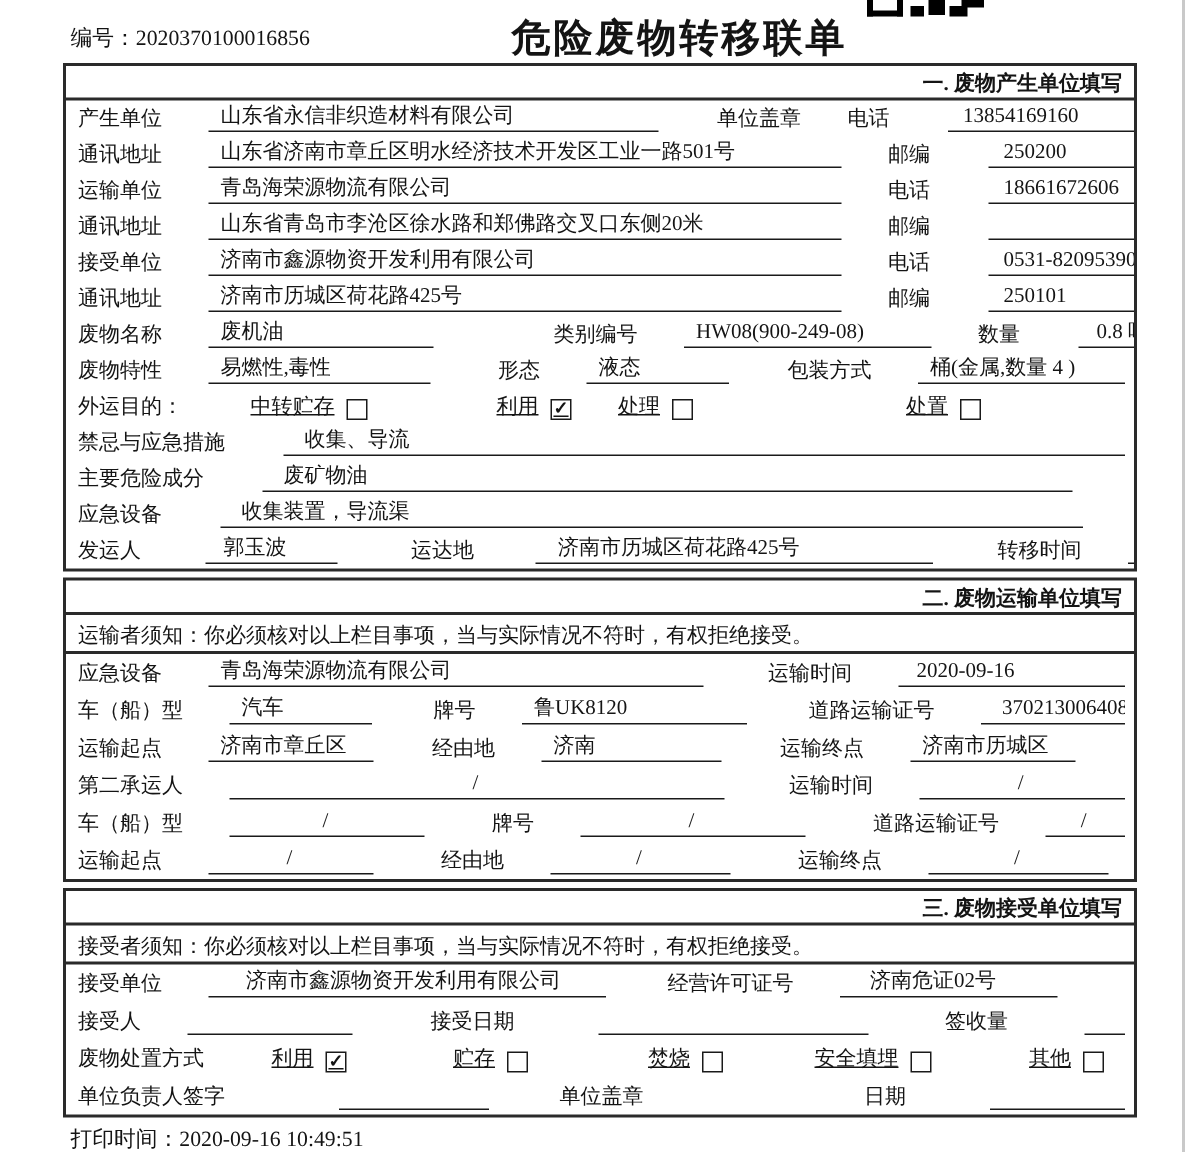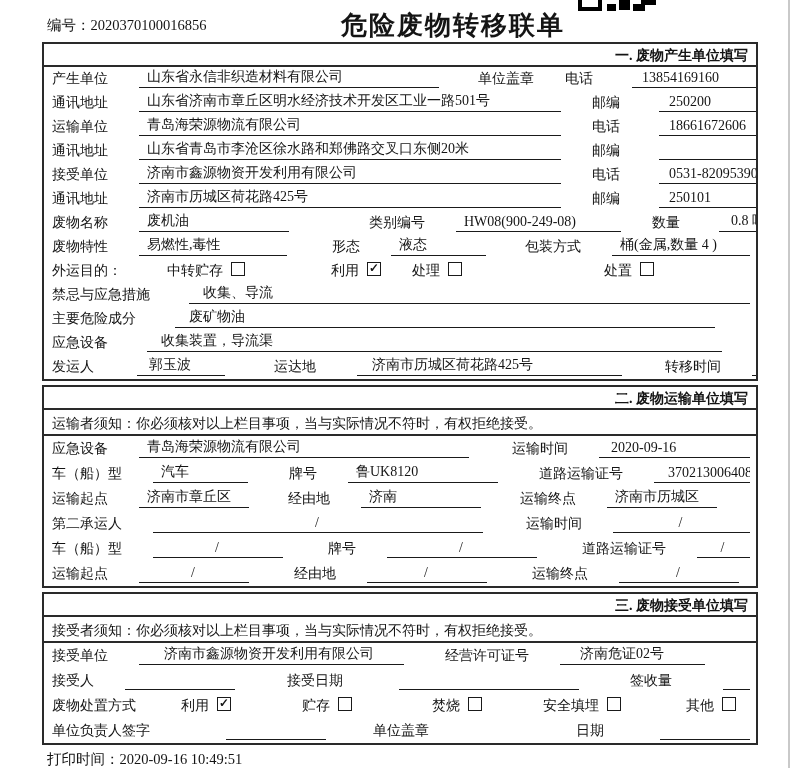--- a/index.html
+++ b/index.html
@@ -33,21 +33,21 @@
   .uv  { flex:none; border-bottom:1px solid #1a1a1a; white-space:nowrap; overflow:hidden;
          padding:0 2px 1px 8px; min-height:18px; }
   .fill { flex:1 1 auto; }
   .ctr { text-align:center; padding-left:0; }
   .ma { margin-left:auto; }
   .rlbl { padding-right:8px; }
   .ruv { width:176px; padding-left:10px; }
 
   .cb { display:inline-block; flex:none; width:14px; height:14px; border:1.5px solid #1a1a1a;
         margin-left:8px; font-size:12px; line-height:11px; text-align:center; font-weight:bold; }
-  .opt { display:flex; align-items:flex-start; white-space:nowrap; }.m8{margin-left:8px}.m10{margin-left:10px}.m12{margin-left:12px}
+  .opt { display:flex; align-items:flex-end; white-space:nowrap;text-decoration:underline; }.m8{margin-left:8px}.m10{margin-left:10px}.m12{margin-left:12px}
   .m14{margin-left:14px}.m16{margin-left:16px}.m18{margin-left:18px}.m20{margin-left:20px}
   .m21{margin-left:21px}.m25{margin-left:25px}.m30{margin-left:30px}.m34{margin-left:34px}
   .m40{margin-left:40px}.m45{margin-left:45px}.m49{margin-left:49px}.m55{margin-left:55px}
   .m70{}.m111{margin-left:111px}.m116{margin-left:116px}
   .mr28{margin-right:28px}.mr35{margin-right:35px}.mr45{margin-right:45px}
   .p12{padding-left:12px}.p14{padding-left:14px}.p15{padding-left:15px}.p20{padding-left:20px}.p25{padding-left:25px}
   .w88{width:88px}.w95{width:95px}.w100{width:100px}.w110{width:110px}
   .w120{width:120px}.w130{width:130px}.w148{width:148px}.w150{width:150px}.w165{width:165px}
   .w180{width:180px}.w265{width:265px}.w300{width:300px}
   .w330{width:330px}.w422{width:422px}

